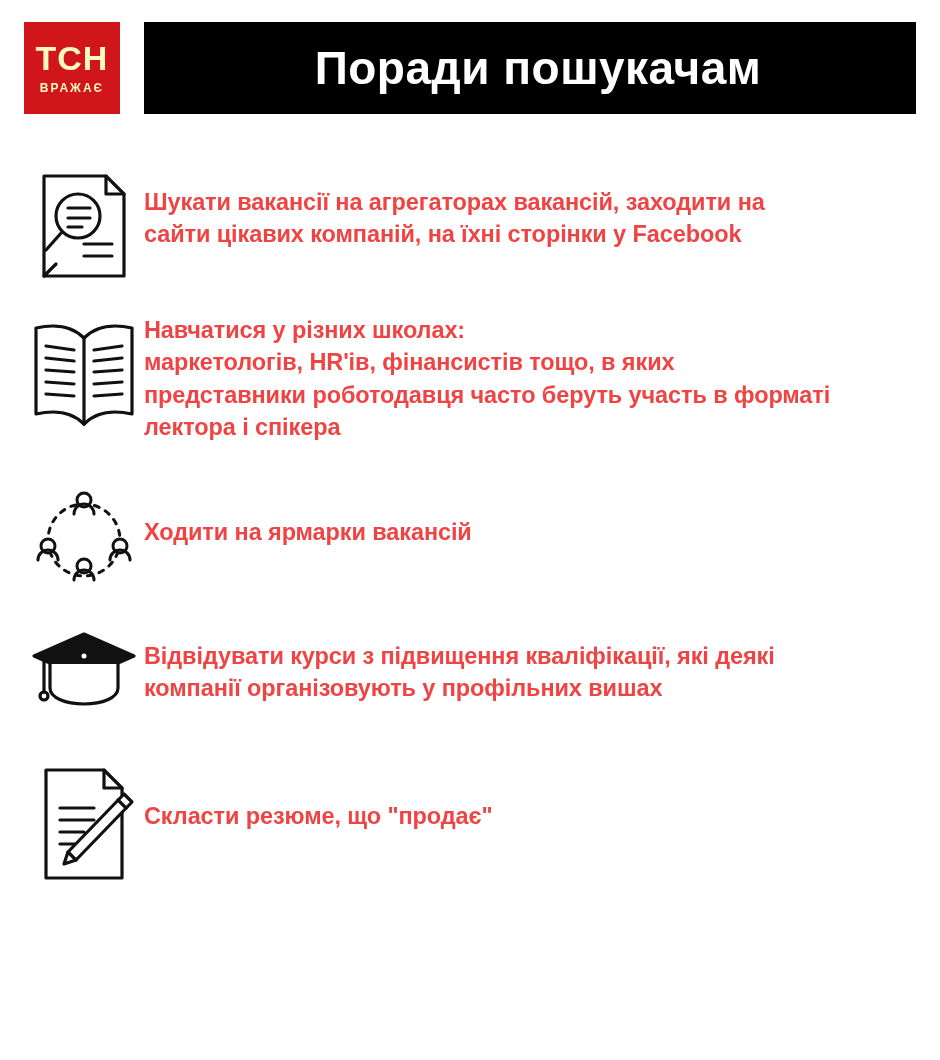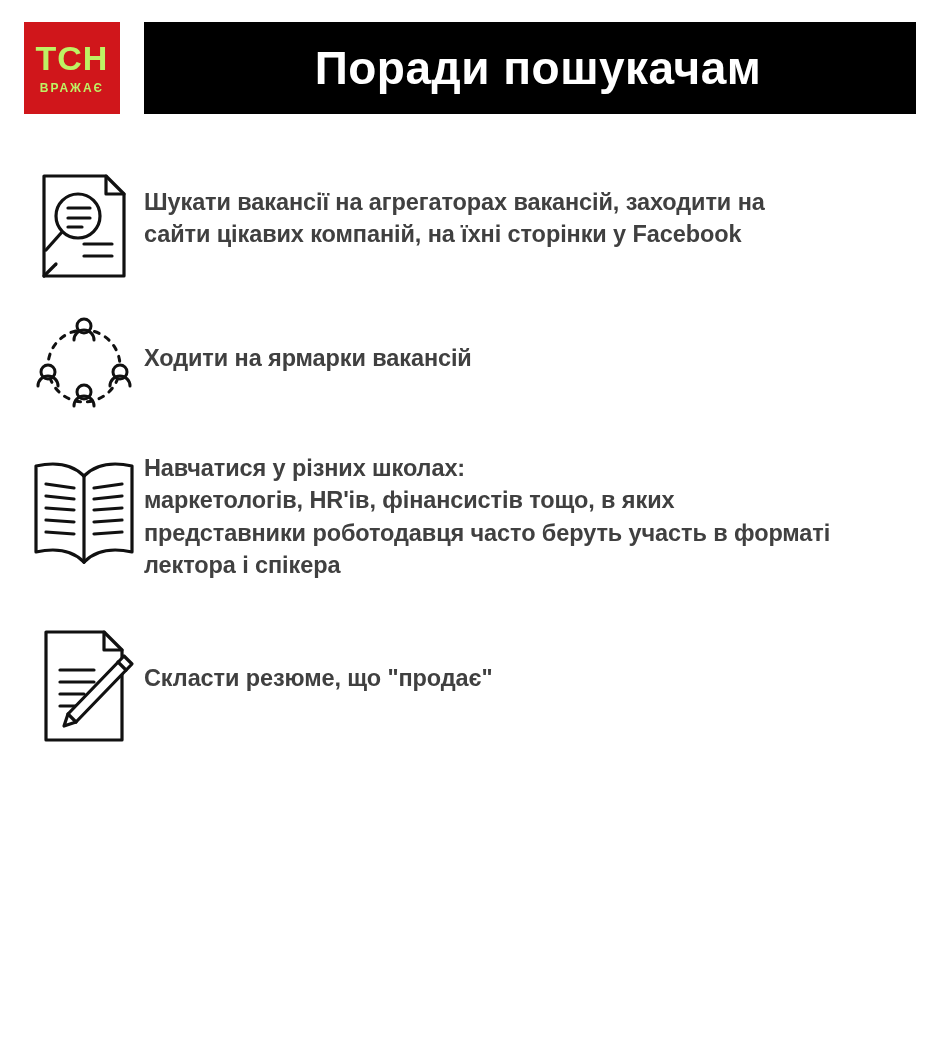--- a/index.html
+++ b/index.html
@@ -20,21 +20,21 @@
   .header {
     display: flex;
     align-items: stretch;
     height: 92px;
     margin: 22px 0 0 0;
   }
   .logo {
     width: 96px;
     height: 92px;
     background: #d0161b;
-    color: #bef264;
+    color: #fef9c3;
     display: flex;
     flex-direction: column;
     align-items: center;
     justify-content: center;
     margin-left: 24px;
     flex: 0 0 auto;
   }
   .logo-mark {
     font-size: 34px;
     font-weight: bold;
@@ -86,21 +86,21 @@
     justify-content: center;
   }
   .tip-icon svg {
     display: block;
   }
   .tip-text {
     flex: 1 1 auto;
     font-size: 23.5px;
     line-height: 1.38;
     font-weight: bold;
-    color: #404040;
+    color: #ef4444;
     padding-top: 2px;
     white-space: pre-line;
     letter-spacing: -0.1px;
   }
 
   
   .tip.r1 { margin-top: 4px; margin-bottom: 30px; }
   .tip.r2 { margin-bottom: 34px; }
   .tip.r3 { margin-bottom: 44px; }
   .tip.r4 { margin-bottom: 52px; }
@@ -139,45 +139,20 @@
         <line x1="30" y1="64" x2="14" y2="82"></line>
         <line x1="36" y1="40" x2="58" y2="40"></line>
         <line x1="36" y1="50" x2="58" y2="50"></line>
         <line x1="36" y1="59" x2="50" y2="59"></line>
         <line x1="52" y1="76" x2="80" y2="76"></line>
         <line x1="52" y1="88" x2="80" y2="88"></line>
       </svg>
     </div>
     <div class="tip-text">Шукати вакансії на агрегаторах вакансій, заходити на
 сайти цікавих компаній, на їхні сторінки у Facebook</div>
-  </div>
-
-  <div class="tip r2">
-    <div class="tip-icon">
-      <svg width="104" height="104" viewBox="0 0 104 104" fill="none" stroke="#111" stroke-width="3" stroke-linecap="round" stroke-linejoin="round">
-        <circle cx="52" cy="52" r="36" stroke-dasharray="5 7"></circle>
-        <g>
-          <circle cx="52" cy="12" r="7" fill="#fff"></circle>
-          <path d="M42 26 a10 10 0 0 1 20 0"></path>
-        </g>
-        <g>
-          <circle cx="16" cy="58" r="7" fill="#fff"></circle>
-          <path d="M6 72 a10 10 0 0 1 20 0"></path>
-        </g>
-        <g>
-          <circle cx="88" cy="58" r="7" fill="#fff"></circle>
-          <path d="M78 72 a10 10 0 0 1 20 0"></path>
-        </g>
-        <g>
-          <circle cx="52" cy="78" r="7" fill="#fff"></circle>
-          <path d="M42 92 a10 10 0 0 1 20 0"></path>
-        </g>
-      </svg>
-    </div>
-    <div class="tip-text">Ходити на ярмарки вакансій</div>
   </div>
 
   <div class="tip r3">
     <div class="tip-icon">
       <svg width="116" height="118" viewBox="0 0 116 118" fill="none" stroke="#111" stroke-width="3.2" stroke-linecap="round" stroke-linejoin="round">
         <path d="M58 24 C46 12 28 10 10 14 V100 C28 96 46 98 58 110"></path>
         <path d="M58 24 C70 12 88 10 106 14 V100 C88 96 70 98 58 110"></path>
         <line x1="58" y1="24" x2="58" y2="110"></line>
         <line x1="20" y1="32" x2="48" y2="36"></line>
         <line x1="20" y1="44" x2="48" y2="47"></line>
@@ -190,20 +165,58 @@
         <line x1="68" y1="70" x2="96" y2="68"></line>
         <line x1="68" y1="82" x2="96" y2="80"></line>
       </svg>
     </div>
     <div class="tip-text">Навчатися у різних школах:
 маркетологів, HR'ів, фінансистів тощо, в яких
 представники роботодавця часто беруть участь в форматі
 лектора і спікера</div>
   </div>
 
+  <div class="tip r2">
+    <div class="tip-icon">
+      <svg width="104" height="104" viewBox="0 0 104 104" fill="none" stroke="#111" stroke-width="3" stroke-linecap="round" stroke-linejoin="round">
+        <circle cx="52" cy="52" r="36" stroke-dasharray="5 7"></circle>
+        <g>
+          <circle cx="52" cy="12" r="7" fill="#fff"></circle>
+          <path d="M42 26 a10 10 0 0 1 20 0"></path>
+        </g>
+        <g>
+          <circle cx="16" cy="58" r="7" fill="#fff"></circle>
+          <path d="M6 72 a10 10 0 0 1 20 0"></path>
+        </g>
+        <g>
+          <circle cx="88" cy="58" r="7" fill="#fff"></circle>
+          <path d="M78 72 a10 10 0 0 1 20 0"></path>
+        </g>
+        <g>
+          <circle cx="52" cy="78" r="7" fill="#fff"></circle>
+          <path d="M42 92 a10 10 0 0 1 20 0"></path>
+        </g>
+      </svg>
+    </div>
+    <div class="tip-text">Ходити на ярмарки вакансій</div>
+  </div>
+
+  <div class="tip r4">
+    <div class="tip-icon">
+      <svg width="112" height="86" viewBox="0 0 112 86" fill="none" stroke="#111" stroke-width="3.2" stroke-linecap="round" stroke-linejoin="round">
+        <path d="M56 8 L106 30 L56 52 L6 30 Z" fill="#111" stroke="#111"></path>
+        <path d="M22 38 V62 C22 72 38 78 56 78 C74 78 90 72 90 62 V38" fill="#fff"></path>
+        <circle cx="56" cy="30" r="2.5" fill="#fff" stroke="none"></circle>
+        <line x1="16" y1="34" x2="16" y2="66"></line>
+        <circle cx="16" cy="70" r="4"></circle>
+      </svg>
+    </div>
+    <div class="tip-text">Відвідувати курси з підвищення кваліфікації, які деякі
+компанії організовують у профільних вишах</div>
+  </div>
 
   <div class="tip r5">
     <div class="tip-icon">
       <svg width="104" height="122" viewBox="0 0 104 122" fill="none" stroke="#111" stroke-width="3.2" stroke-linecap="round" stroke-linejoin="round">
         <path d="M14 6 H72 L90 24 V114 H14 Z"></path>
         <path d="M72 6 V24 H90"></path>
         <line x1="28" y1="44" x2="62" y2="44"></line>
         <line x1="28" y1="56" x2="62" y2="56"></line>
         <line x1="28" y1="68" x2="52" y2="68"></line>
         <line x1="28" y1="80" x2="44" y2="80"></line>

